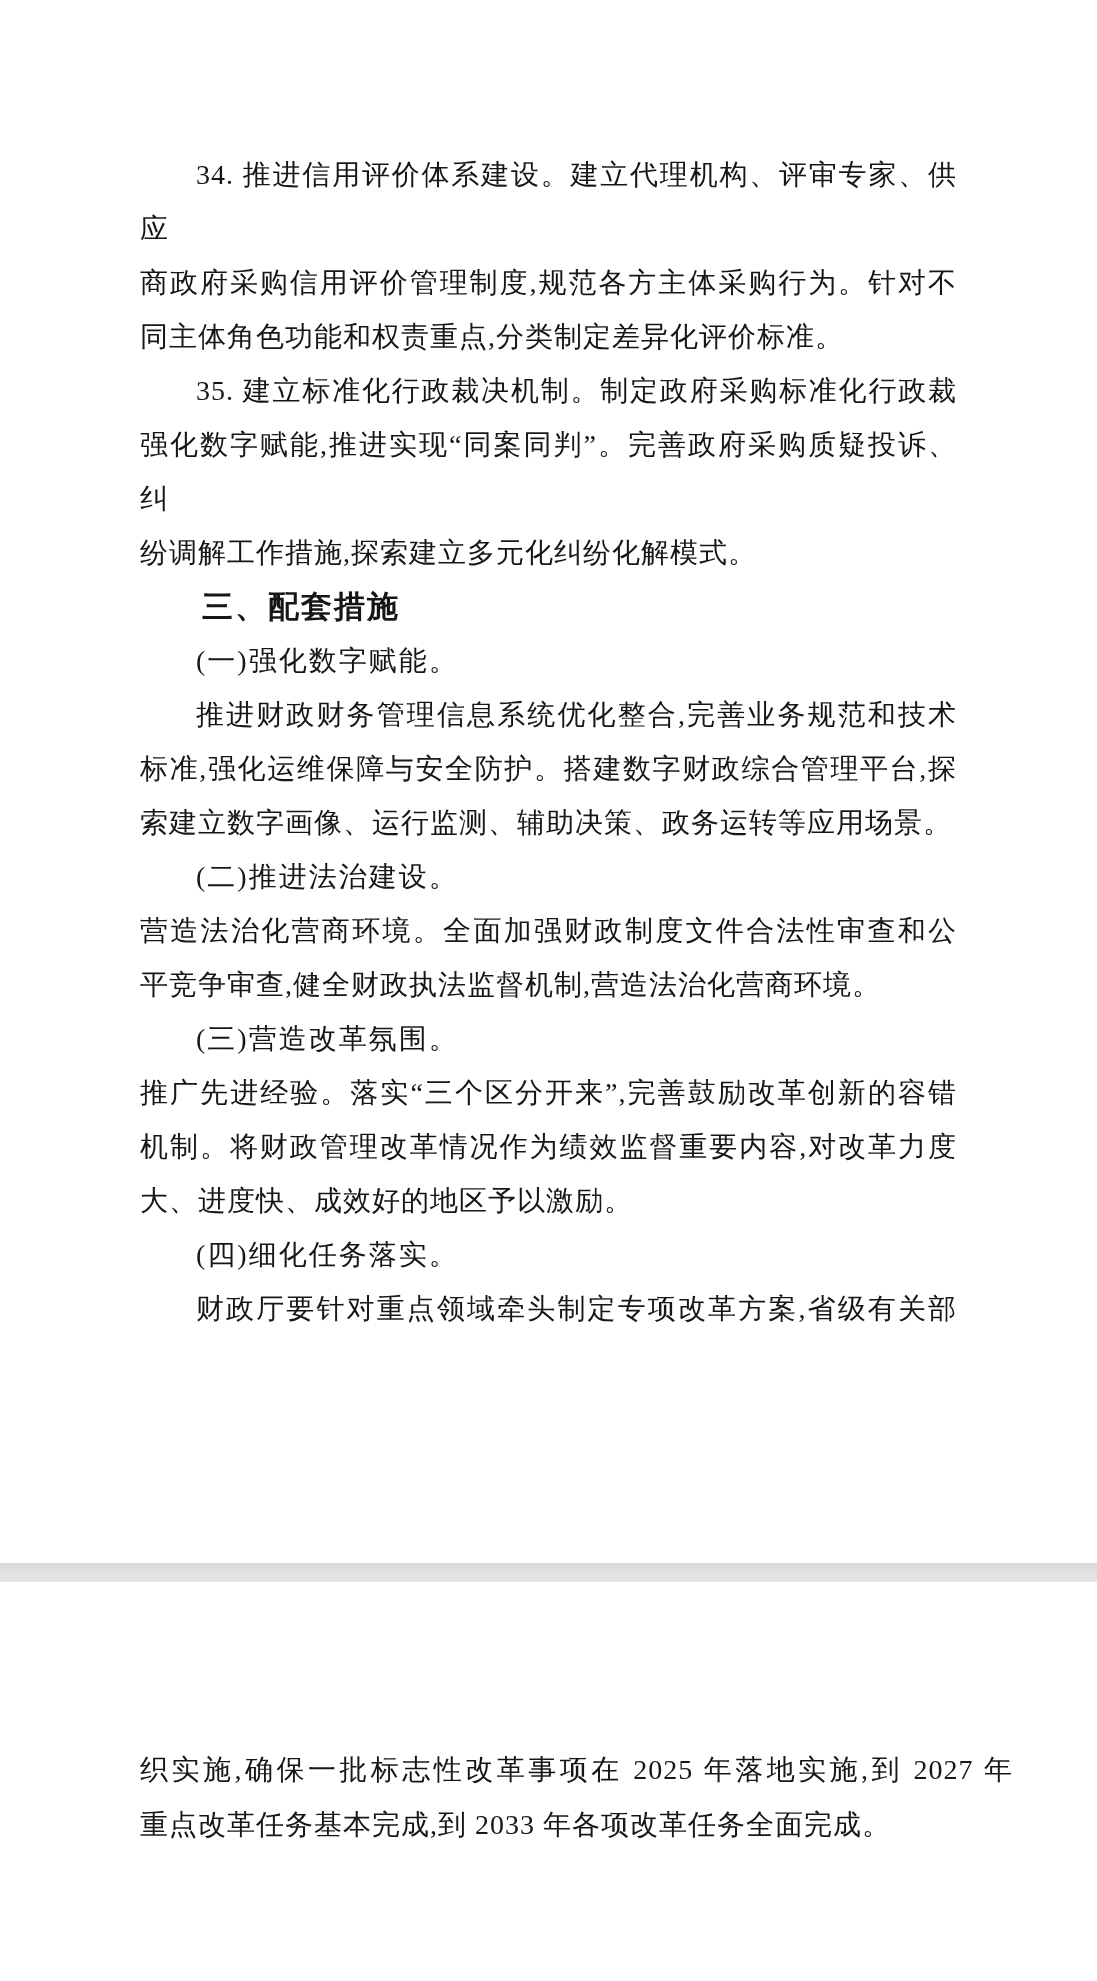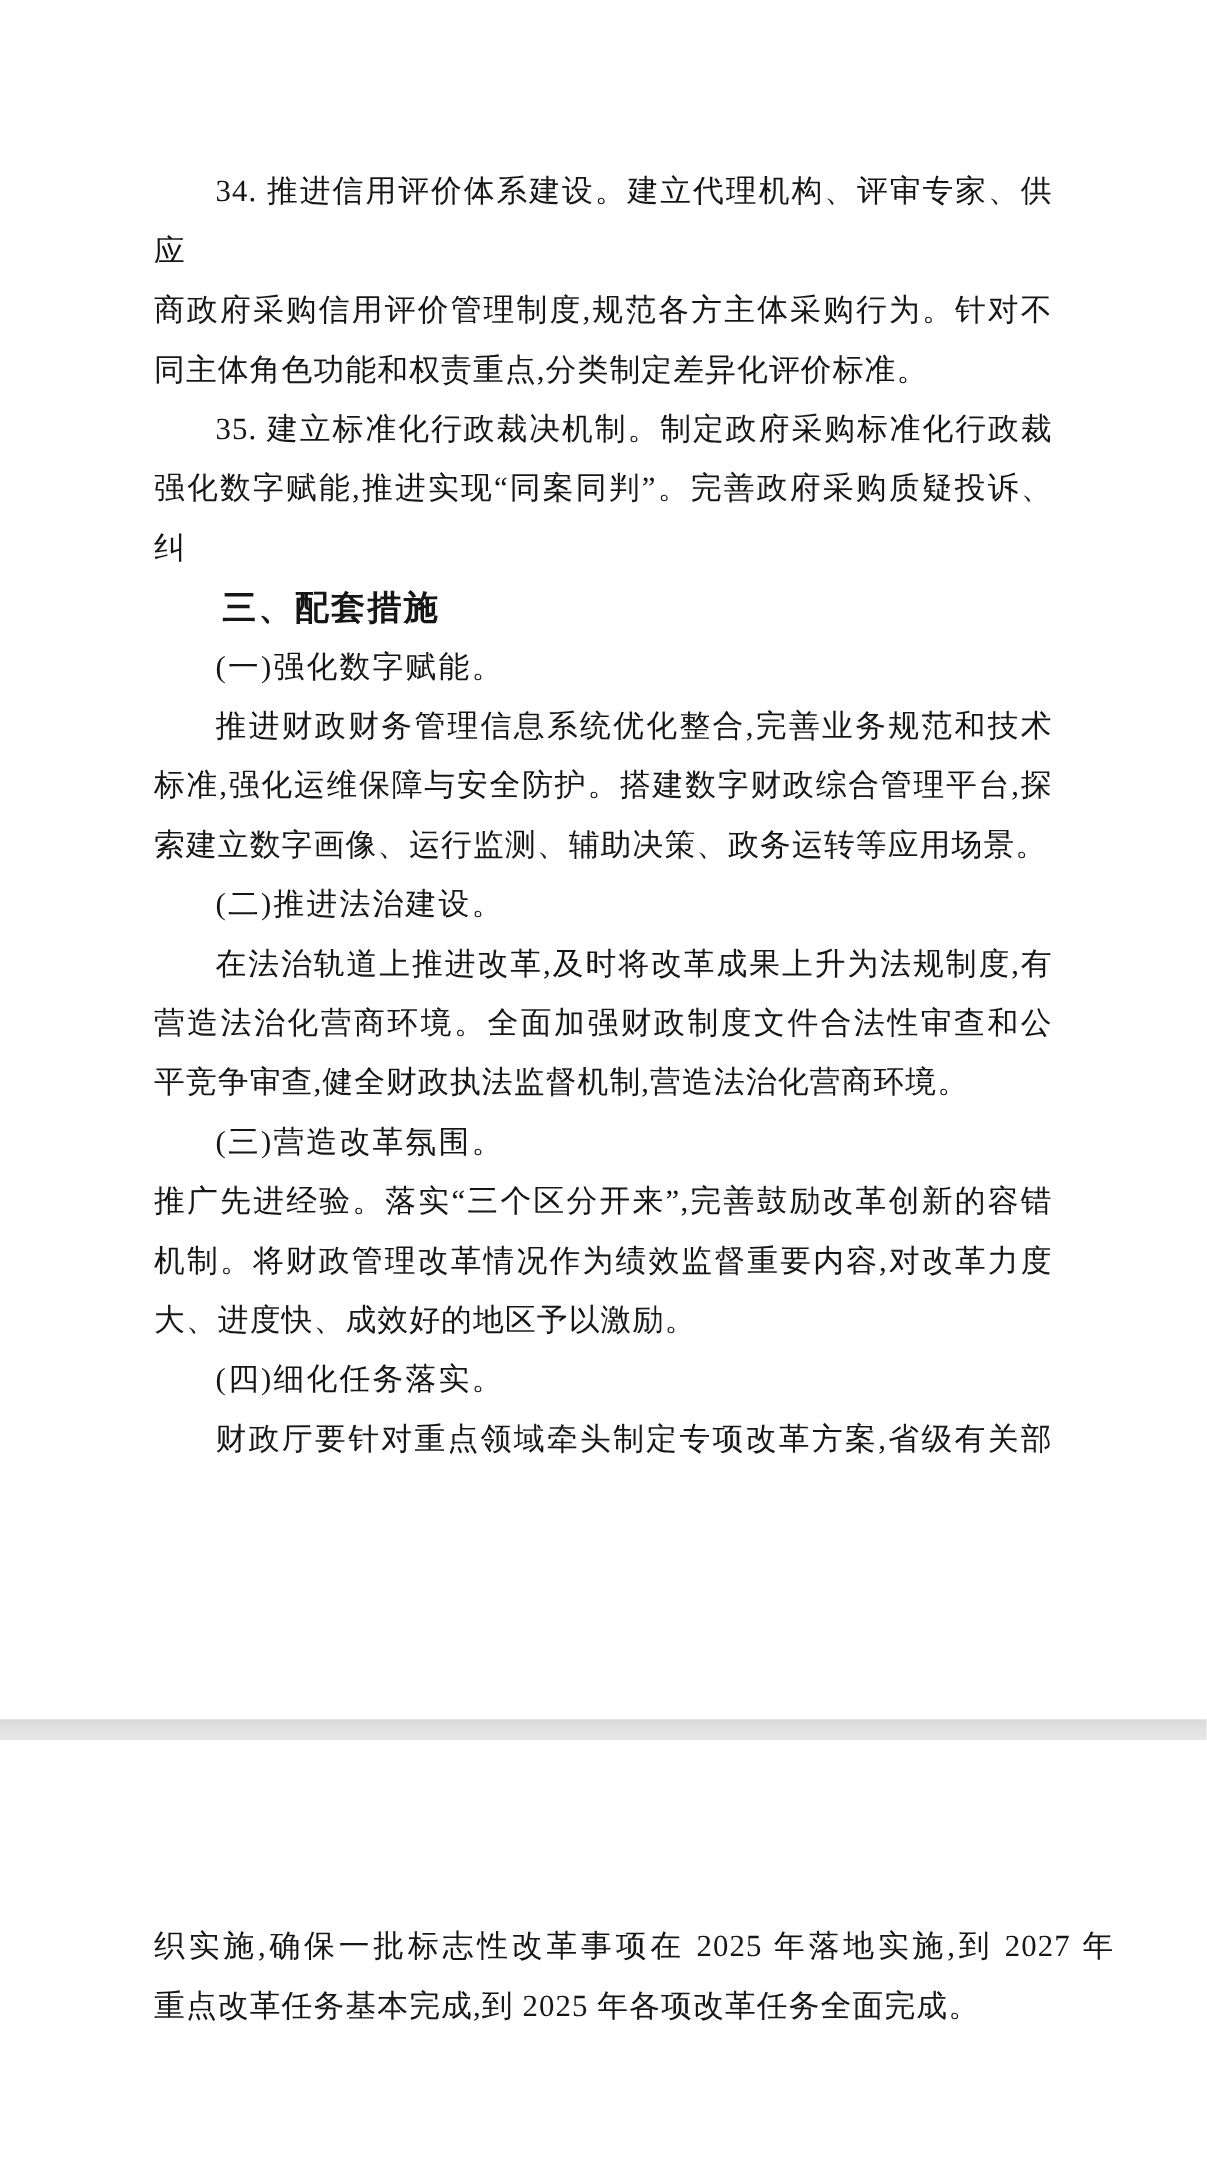--- a/index.html
+++ b/index.html
@@ -64,40 +64,40 @@
 <body>
 
 <div class="page page-1">
   <div>
 
   <div class="line indent fill">34. 推进信用评价体系建设。建立代理机构、评审专家、供应</div>
       <div class="line fill">商政府采购信用评价管理制度,规范各方主体采购行为。针对不</div>
       <div class="line">同主体角色功能和权责重点,分类制定差异化评价标准。</div>
       <div class="line indent fill">35. 建立标准化行政裁决机制。制定政府采购标准化行政裁</div>
       <div class="line fill">强化数字赋能,推进实现“同案同判”。完善政府采购质疑投诉、纠</div>
+      <div class="line">纷调解工作措施,探索建立多元化纠纷化解模式。</div>
       <div class="line heading indent">三、配套措施</div>
       <div class="line subheading indent">(一)强化数字赋能。</div>
       <div class="line indent fill">推进财政财务管理信息系统优化整合,完善业务规范和技术</div>
       <div class="line fill">标准,强化运维保障与安全防护。搭建数字财政综合管理平台,探</div>
       <div class="line">索建立数字画像、运行监测、辅助决策、政务运转等应用场景。</div>
       <div class="line subheading indent">(二)推进法治建设。</div>
-      <div class="line indent fill">在法治轨道上推进改革,及时将改革成果上升为法规制度,有</div>
       <div class="line fill">营造法治化营商环境。全面加强财政制度文件合法性审查和公</div>
       <div class="line">平竞争审查,健全财政执法监督机制,营造法治化营商环境。</div>
       <div class="line subheading indent">(三)营造改革氛围。</div>
       <div class="line fill">推广先进经验。落实“三个区分开来”,完善鼓励改革创新的容错</div>
       <div class="line fill">机制。将财政管理改革情况作为绩效监督重要内容,对改革力度</div>
       <div class="line">大、进度快、成效好的地区予以激励。</div>
       <div class="line subheading indent">(四)细化任务落实。</div>
       <div class="line indent fill">财政厅要针对重点领域牵头制定专项改革方案,省级有关部</div>
     </div>
 
 </div>
 
 <div class="page-separator"></div>
 
 <div class="page page-2">
   <div>
 
   <div class="line fill">织实施,确保一批标志性改革事项在 2025 年落地实施,到 2027 年</div>
-      <div class="line">重点改革任务基本完成,到 2025 年各项改革任务全面完成。</div>
+      <div class="line">重点改革任务基本完成,到 2033 年各项改革任务全面完成。</div>
     </div>
 </div>
 
 </body></html>

